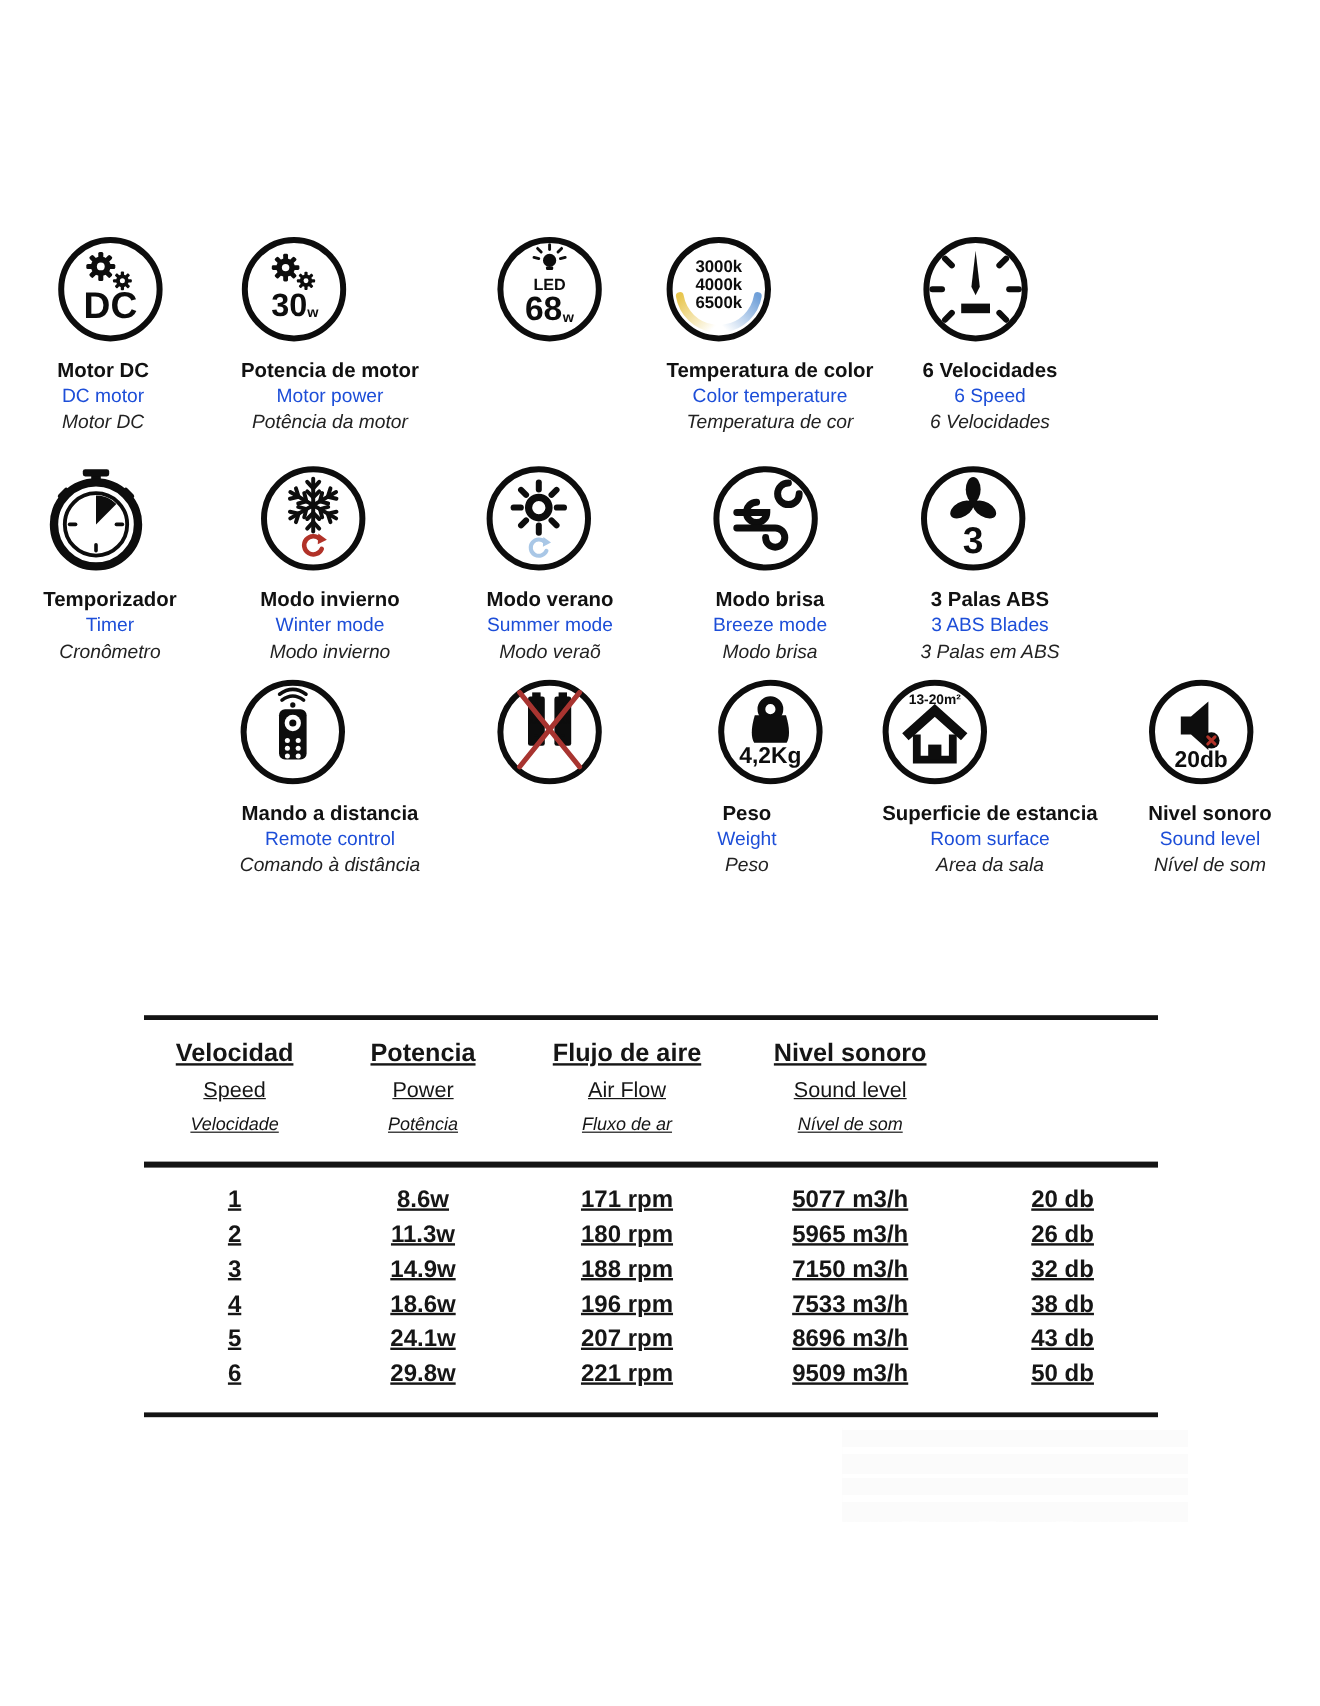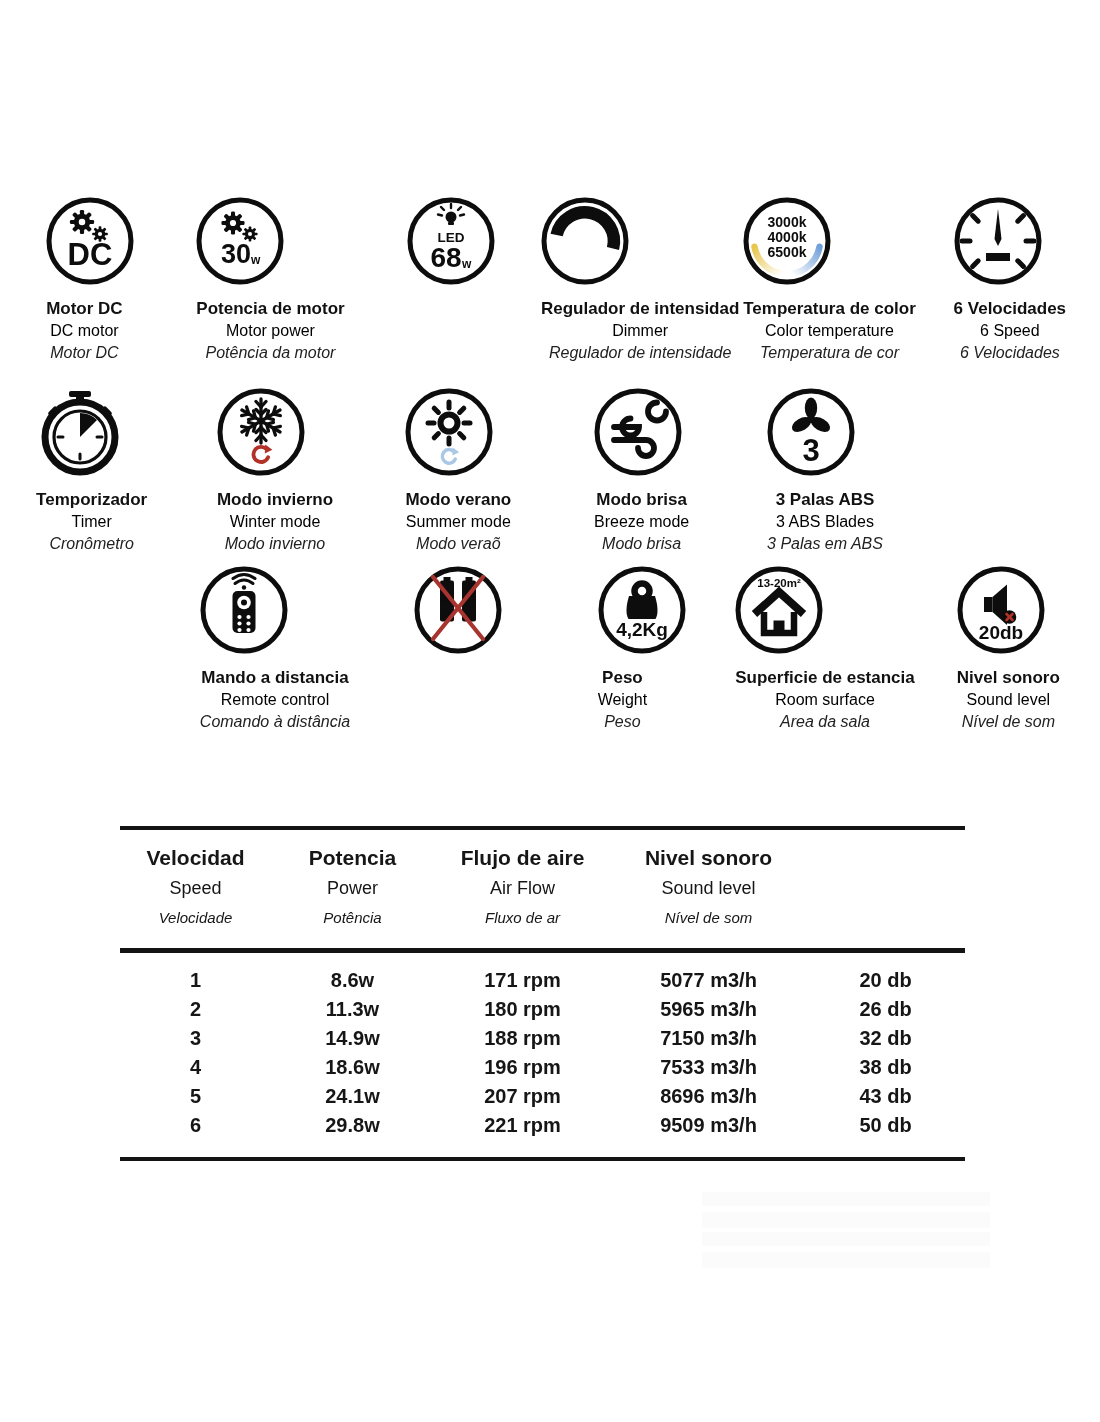--- a/index.html
+++ b/index.html
@@ -7,23 +7,23 @@
         font-family:"Liberation Sans",sans-serif;color:#161616;}
   .feat-row{position:absolute;left:0;width:1100px;display:grid;
             grid-template-columns:repeat(6,1fr);justify-items:center;}
   .row1{top:197px}.row2{top:388px}.row3{top:566px}
   .cell{display:flex;flex-direction:column;align-items:flex-start;}
   .badge{width:88px;height:88px;display:block;}
   .badge svg{display:block;width:88px;height:88px;}
   .badge text{font-family:"Liberation Sans",sans-serif;fill:#0d0d0d;}
   .lbl{margin-top:13px;text-align:center;white-space:nowrap;}
   .l1{font-weight:bold;font-size:17px;line-height:22px;color:#111;}
-  .l2{font-size:16px;line-height:22px;color:#000000;}
+  .l2{font-size:16px;line-height:22px;color:#1d4ed8;}
   .l3{font-size:16px;font-style:italic;line-height:22px;color:#222;}
-  .spec-table{position:absolute;left:120px;top:826px;width:845px;}
+  .spec-table{position:absolute;left:120px;top:846px;width:845px;text-decoration:underline;}
   .t-head{border-top:4px solid #141414;border-bottom:5px solid #141414;
           display:grid;grid-template-columns:151px 163px 177px 195px 159px;
           padding:13px 0 15px;}
   .th{text-align:center;}
   .th .hes{font-weight:bold;font-size:21px;line-height:30px;}
   .th .hen{font-size:18px;line-height:30px;}
   .th .hpt{font-size:15px;font-style:italic;line-height:30px;}
   .t-body{padding:13px 0 17px;border-bottom:4px solid #141414;}
   .t-row{display:grid;grid-template-columns:151px 163px 177px 195px 159px;height:29px;align-items:center;}
   .td{font-weight:bold;font-size:20px;text-align:center;}
@@ -133,33 +133,20 @@
           </g>
           <circle cx="44" cy="20" r="5.5" fill="#0d0d0d"></circle>
           <rect x="41" y="25" width="6" height="3" rx="1" fill="#0d0d0d"></rect>
           <text x="44" y="45" text-anchor="middle" font-size="13.5" font-weight="bold">LED</text>
           <text x="39" y="70" text-anchor="middle" font-size="28" font-weight="bold">68</text>
           <text x="55" y="71" font-size="12" font-weight="bold">w</text>
         </svg>
       </span>
     </div>
 
-    <div class="cell">
-      <span class="badge">
-        <svg viewBox="0 0 88 88">
-          <circle cx="44" cy="44" r="41" fill="#fff" stroke="#0d0d0d" stroke-width="5"></circle>
-          <path d="M 15.6,38 A 29 29 0 1 1 72,51.5" fill="none" stroke="#0d0d0d" stroke-width="12.5"></path>
-        </svg>
-      </span>
-      <div class="lbl">
-        <div class="l1">Regulador de intensidad</div>
-        <div class="l2">Dimmer</div>
-        <div class="l3">Regulador de intensidade</div>
-      </div>
-    </div>
 
     <div class="cell">
       <span class="badge">
         <svg viewBox="0 0 88 88">
           <circle cx="44" cy="44" r="41" fill="#fff" stroke="#0d0d0d" stroke-width="5"></circle>
           <path d="M 11.5,49.7 A 33 33 0 0 0 39.4,76.7" fill="none" stroke="url(#gradY)" stroke-width="6.5" stroke-linecap="round"></path>
           <path d="M 48.6,76.7 A 33 33 0 0 0 76.5,49.7" fill="none" stroke="url(#gradB)" stroke-width="6.5" stroke-linecap="round"></path>
           <text x="44" y="30" text-anchor="middle" font-size="14" font-weight="bold">3000k</text>
           <text x="44" y="45" text-anchor="middle" font-size="14" font-weight="bold">4000k</text>
           <text x="44" y="60" text-anchor="middle" font-size="14" font-weight="bold">6500k</text>

